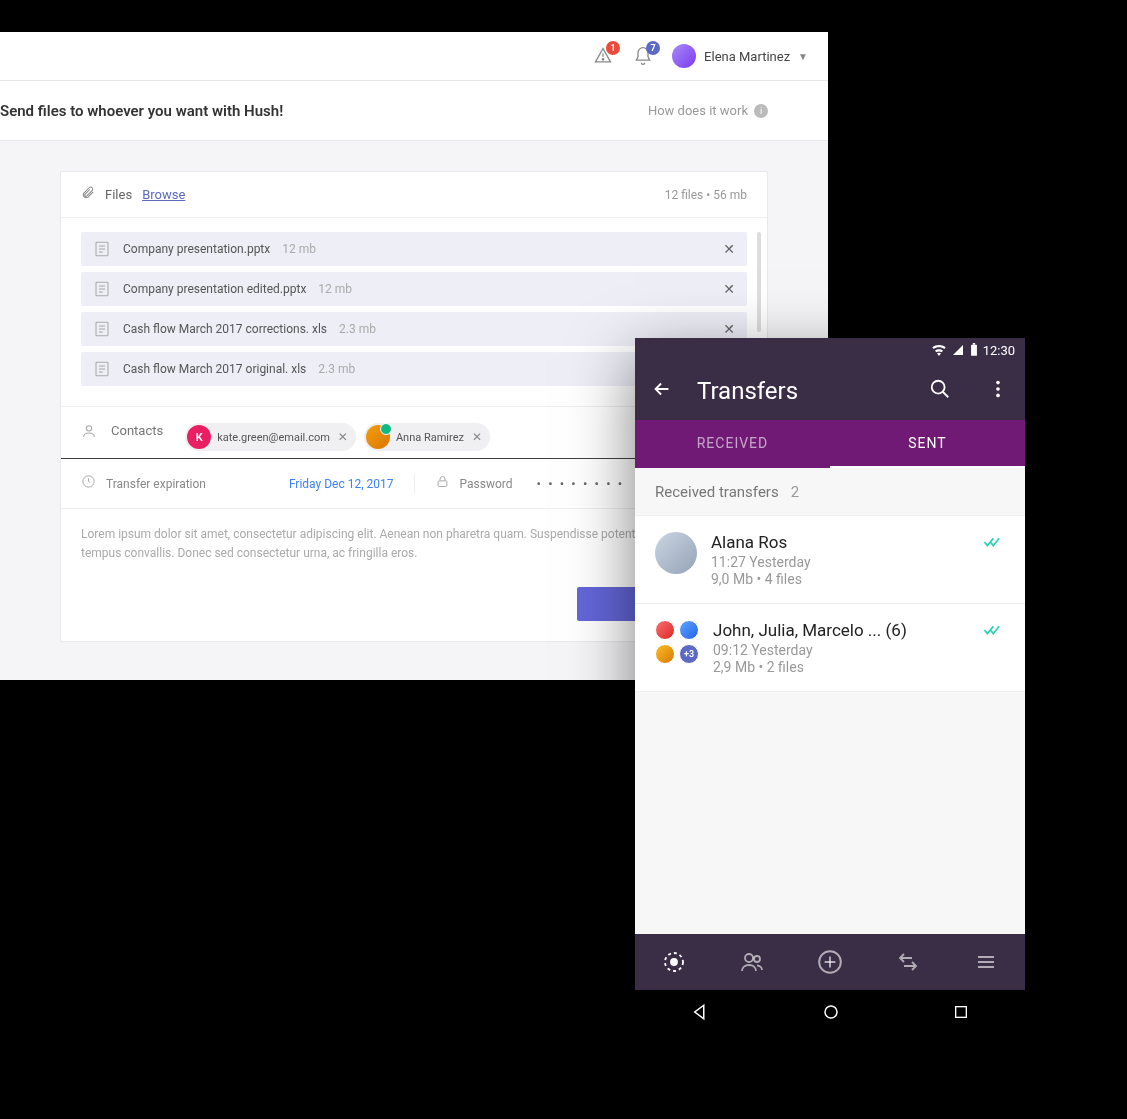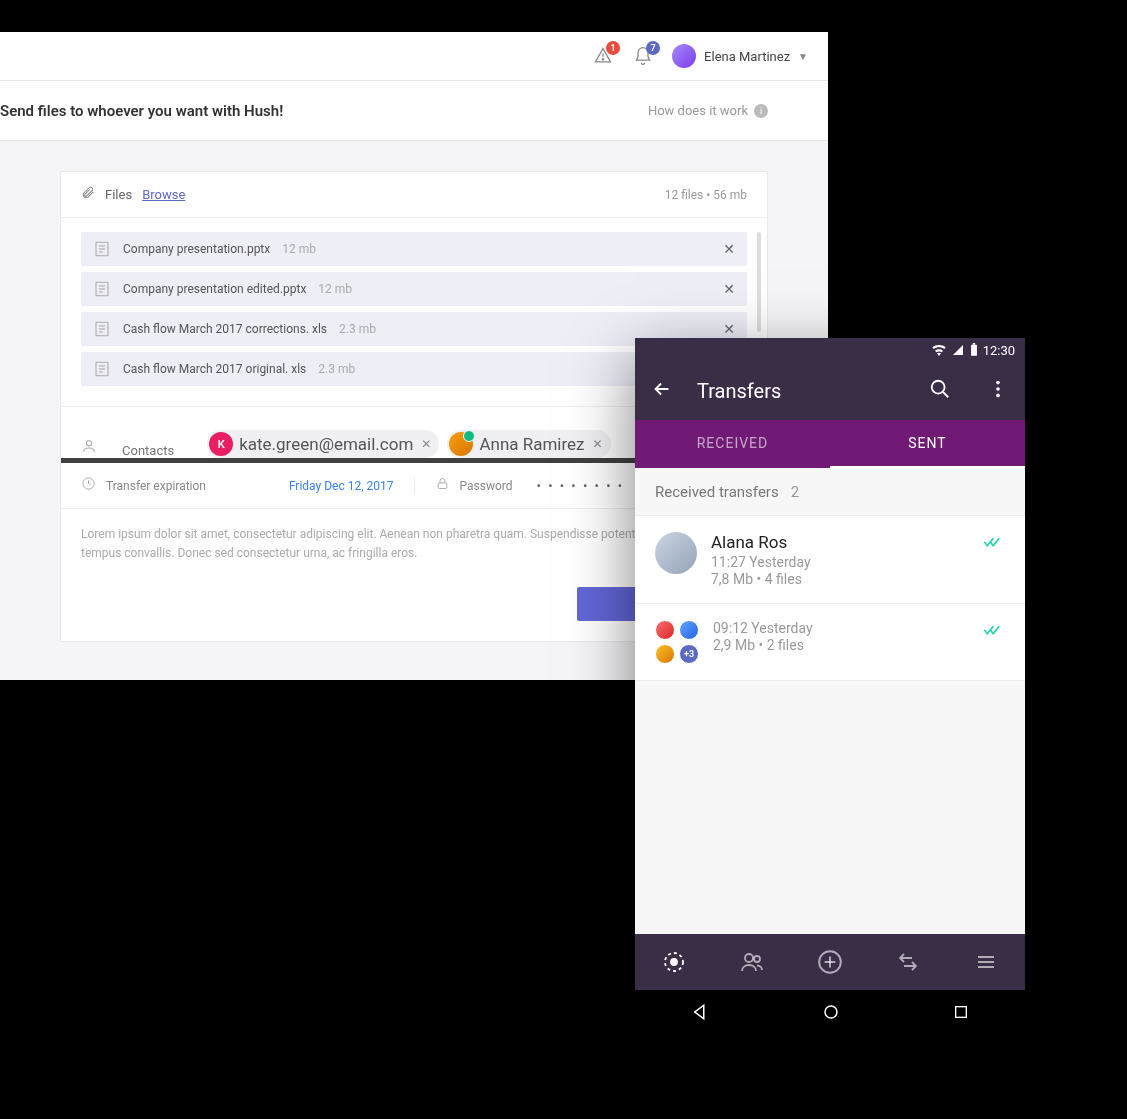--- a/index.html
+++ b/index.html
@@ -31,49 +31,49 @@
 
 .file-list { padding: 14px 20px 14px 20px; position: relative; }
 .file-row { height: 34px; background: #eeeef7; border-radius: 2px; margin-bottom: 6px; display: flex; align-items: center; padding: 17px 12px; gap: 12px; }
 .file-row:last-child { margin-bottom: 0; }
 .file-icon { width: 18px; height: 18px; color: #aaa; }
 .file-name { font-size: 12px; color: #555; }
 .file-size { font-size: 12px; color: #aaa; }
 .file-x { margin-left: auto; color: #666; cursor: pointer; font-size: 14px; }
 .file-scroll { position: absolute; right: 6px; top: 14px; width: 4px; height: 100px; background: #ddd; border-radius: 2px; }
 
-.contacts-row { height: 52px; border-top: 1px solid #eee; display: flex; align-items: flex-end; padding: 0 20px; gap: 25px; }
+.contacts-row { height: 52px; border-top: 1px solid #eee; display: flex; align-items: flex-start; padding: 16px 20px; gap: 14px; }
 .row-icon { color: #aaa; }
 .row-label { font-size: 13px; color: #777; margin-right: 8px; }
 .chip { height: 28px; background: #f0f0f3; border-radius: 14px; display: flex; align-items: center; padding: 0 8px 0 2px; gap: 6px; }
 .chip-av { width: 24px; height: 24px; border-radius: 50%; display: flex; align-items: center; justify-content: center; font-size: 11px; font-weight: 600; color: #fff; }
 .chip-av.k { background: #e91e63; }
 .chip-av.a { background: linear-gradient(135deg,#f59e0b,#d97706); position: relative; }
 .chip-av.a::after { content: ''; position: absolute; top: -2px; right: -2px; width: 10px; height: 10px; background: #10b981; border-radius: 50%; border: 1.5px solid #fff; }
-.chip-text { font-size: 17px; color: #555; }
+.chip-text { font-size: 11px; color: #555; }
 .chip-x { font-size: 12px; color: #888; cursor: pointer; margin-left: 2px; }
 
-.options-row { height: 50px; border-top: 5px solid #404040; display: flex; align-items: center; }
+.options-row { height: 50px; border-top: 1px solid #404040; display: flex; align-items: center; }
 .opt-cell { flex: 1; display: flex; align-items: center; padding: 0 20px; gap: 10px; border-right: 1px solid #eee; }
 .opt-cell:last-child { border-right: none; }
 .opt-label { font-size: 12px; color: #888; }
 .opt-value { font-size: 12px; color: #3b82f6; margin-left: auto; }
 .dots { margin-left: 14px; font-size: 13px; color: #666; letter-spacing: 2px; }
 
 .message-row { padding: 16px 20px 24px; border-top: 1px solid #eee; }
 .message-text { font-size: 12px; color: #aaa; line-height: 1.6; }
 .send-row { display: flex; justify-content: flex-end; padding: 0 20px 20px; }
 .send-btn { width: 170px; height: 34px; background: #6366d8; color: #fff; border: none; border-radius: 2px; font-size: 13px; cursor: pointer; }
 
 
 .mobile { position: absolute; top: 338px; left: 635px; width: 390px; height: 700px; background: #fff; box-shadow: 0 20px 60px rgba(0,0,0,0.5); display: flex; flex-direction: column; }
 .status-bar { height: 24px; background: #3a2e47; color: #fff; display: flex; align-items: center; justify-content: flex-end; padding: 0 10px; gap: 4px; font-size: 13px; }
 .app-bar { height: 58px; background: #3a2e47; color: #fff; display: flex; align-items: center; padding: 0 16px; gap: 24px; }
 .back-arrow { cursor: pointer; }
-.app-title { font-size: 20px; flex: 1; }
+.app-title { font-size: 24px; flex: 1; }
 .app-bar-icon { cursor: pointer; }
 .tabs { height: 48px; background: #701a75; display: flex; }
 .tab { flex: 1; display: flex; align-items: center; justify-content: center; font-size: 14px; letter-spacing: 1px; color: rgba(255,255,255,0.6); border-bottom: 2px solid transparent; cursor: pointer; }
 .tab.active { color: #fff; border-bottom-color: #fff; }
 
 .list-header { height: 48px; background: #f7f7f8; display: flex; align-items: center; padding: 0 20px; font-size: 15px; color: #777; gap: 12px; border-bottom: 1px solid #eee; }
 .list-count { color: #999; }
 
 .transfer-item { padding: 16px 20px; border-bottom: 1px solid #eee; display: flex; gap: 14px; }
 .ti-avatar { width: 42px; height: 42px; border-radius: 50%; background: linear-gradient(135deg,#cbd5e1,#94a3b8); flex-shrink: 0; }
@@ -294,35 +294,36 @@
     <span>Received transfers</span>
     <span class="list-count">2</span>
   </div>
 
   <div id="transfer-list">
       <div class="transfer-item">
         <div class="ti-avatar"></div>
         <div class="ti-body">
           <div class="ti-title">Alana Ros</div>
           <div class="ti-time">11:27 Yesterday</div>
-          <div class="ti-meta">7,8 Mb • 4 files</div>
+          <div class="ti-meta">9,0 Mb • 4 files</div>
         </div>
         <div class="ti-check"><svg width="22" height="14" viewBox="0 0 30 16" fill="none" stroke="currentColor" stroke-width="2.2">
             <path d="M2 8l4 5L14 3"></path>
             <path d="M10 8l4 5L22 3"></path>
           </svg></div>
       </div>
       <div class="transfer-item">
         <div class="ti-avatars">
           <div class="sa sa1"></div>
           <div class="sa sa2"></div>
           <div class="sa sa3"></div>
           <div class="sa sa4">+3</div>
         </div>
         <div class="ti-body">
+          <div class="ti-title">John, Julia, Marcelo ... (6)</div>
           <div class="ti-time">09:12 Yesterday</div>
           <div class="ti-meta">2,9 Mb • 2 files</div>
         </div>
         <div class="ti-check"><svg width="22" height="14" viewBox="0 0 30 16" fill="none" stroke="currentColor" stroke-width="2.2">
             <path d="M2 8l4 5L14 3"></path>
             <path d="M10 8l4 5L22 3"></path>
           </svg></div>
       </div>
     </div>
 

